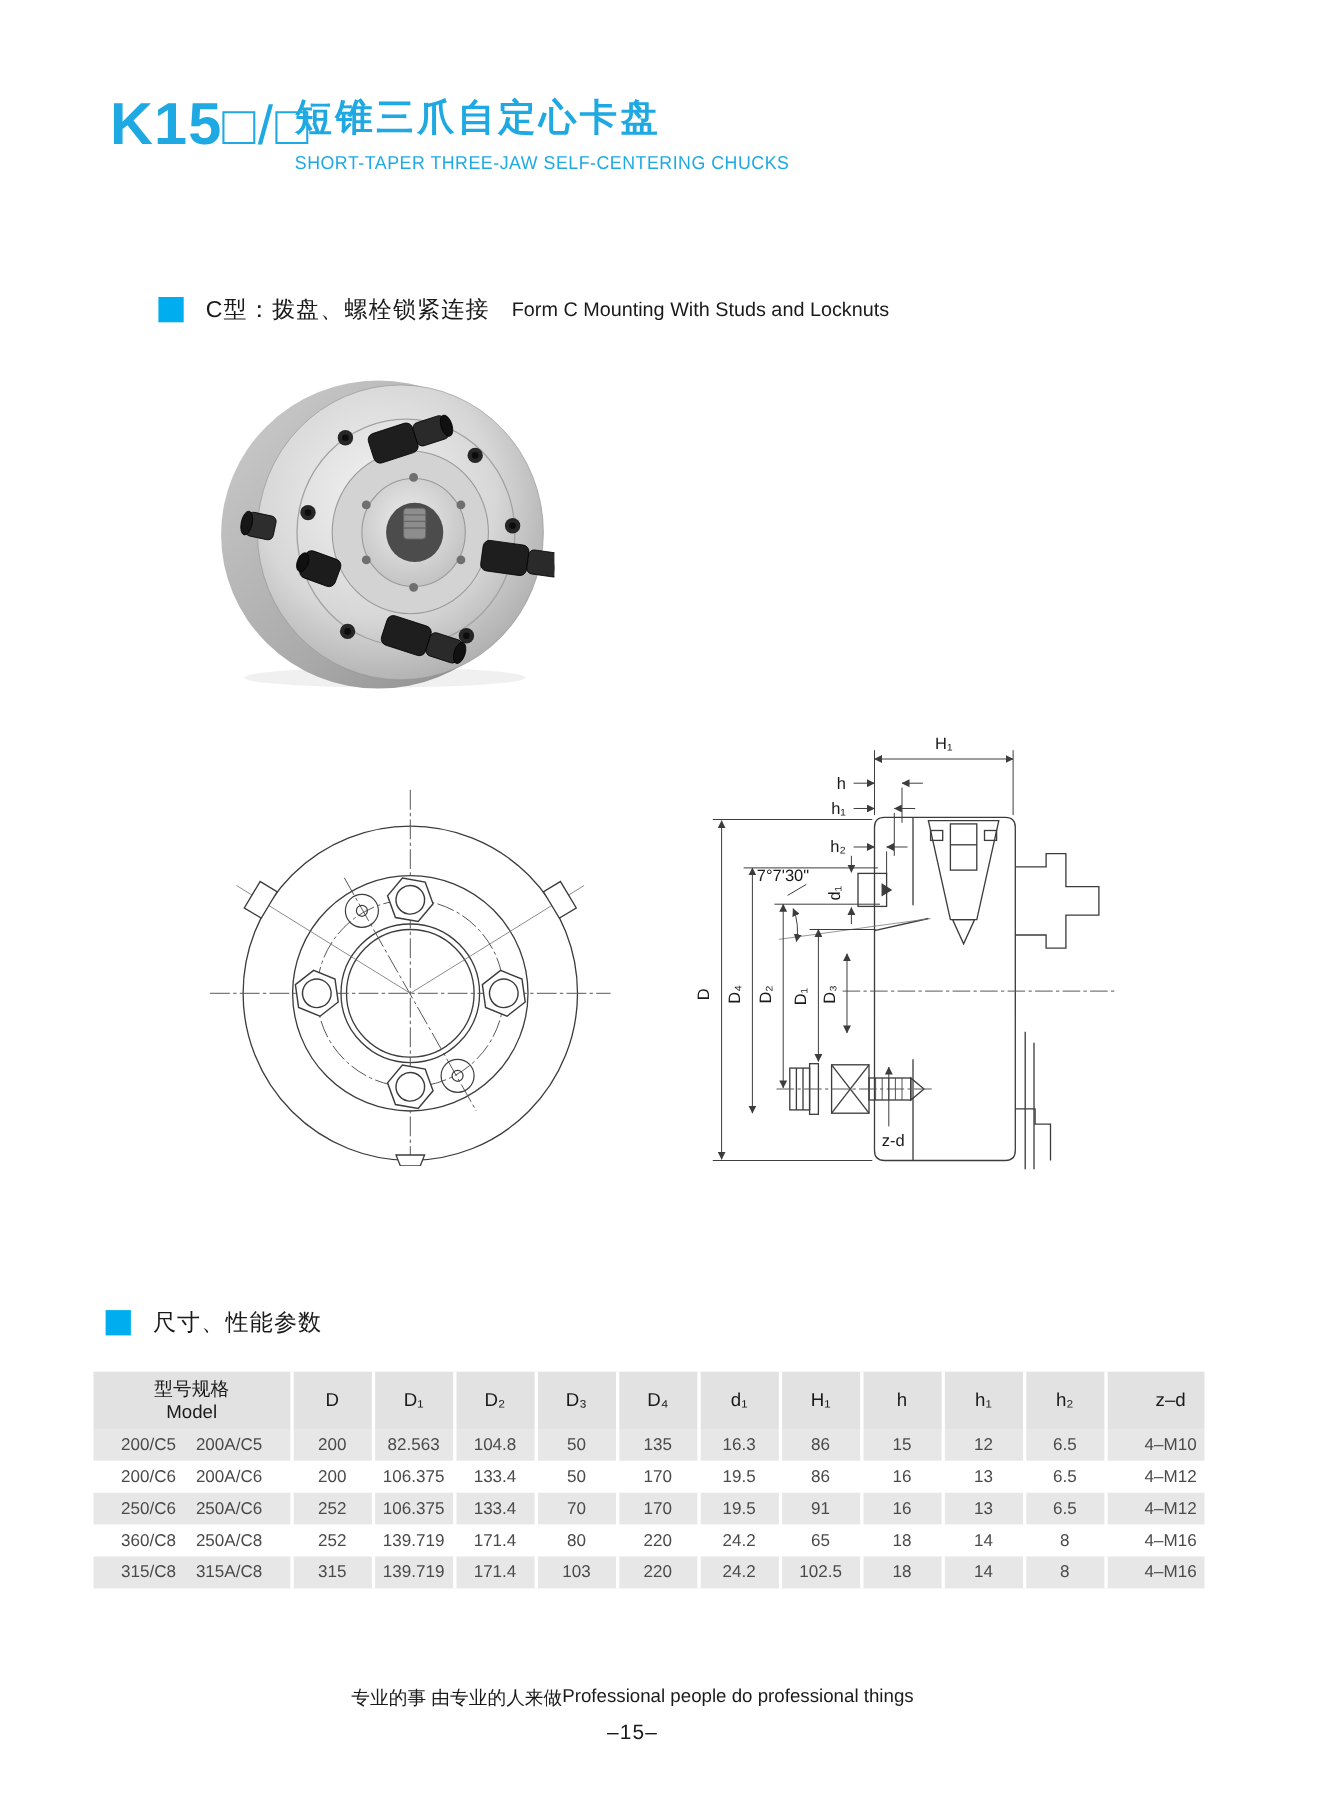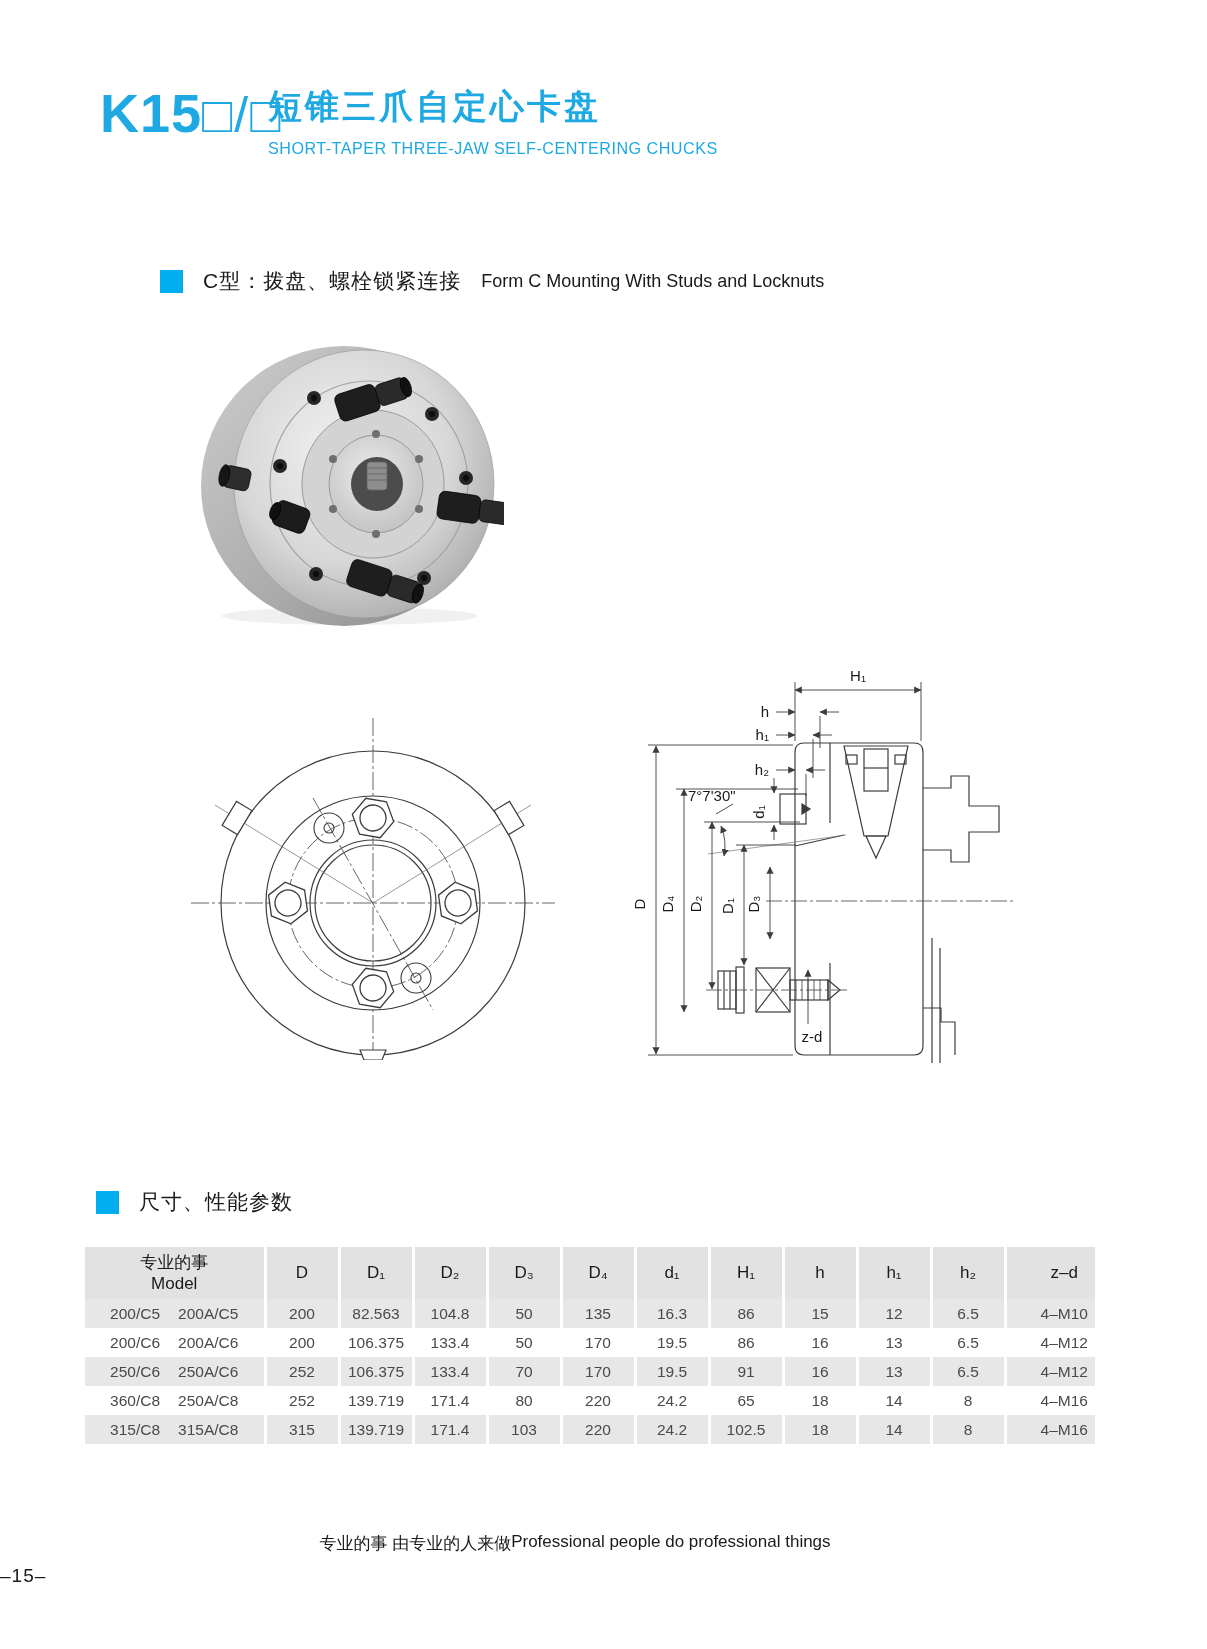--- a/index.html
+++ b/index.html
@@ -14,21 +14,21 @@
   .title-cn{font-size:34px;font-weight:bold;letter-spacing:3px;}
   .title-en{margin-top:9px;font-size:17px;letter-spacing:0.5px;transform:scaleX(.95);transform-origin:left;white-space:nowrap;}
   .side-tab{position:absolute;left:1149px;top:112px;width:58px;height:114px;background:#29abe2;
             border-radius:20px 0 0 20px;color:#fff;font-size:46px;display:flex;align-items:center;justify-content:center;}
 
   
   .sec-head{position:absolute;display:flex;align-items:center;gap:20px;color:#1a1a1a;}
   .sec-head .bullet{width:23px;height:23px;background:#00aeef;flex:0 0 auto;}
   .sec-head .cn{font-size:21px;letter-spacing:1px;}
   .sec-head .en{font-size:18px;}
-  #head-mounting{left:116px;top:267px;padding-left:44px;}
+  #head-mounting{left:100px;top:267px;padding-left:44px;}
   #head-dim{left:96px;top:1188px;}
 
   
   .fig{position:absolute;}
   #photo{left:198px;top:338px;}
   #frontview{left:185px;top:688px;}
   #section-drawing{left:588px;top:618px;}
   svg text{font-family:"Liberation Sans","DejaVu Sans",sans-serif;}
 
   
@@ -39,21 +39,21 @@
   .dim-table tbody td:not(:first-child){border-left:3px solid #fff;}
   .dim-table tbody td{height:29px;font-size:15.5px;color:#4a4a4a;}
   .dim-table tr.shade td{background:#e7e7e7;}
   .dim-table tr.plain td{background:#ffffff;}
   .model-head{line-height:1.25;font-size:18px;}
   .model-cell{display:flex;align-items:center;justify-content:center;gap:18px;height:29px;}
 
   
   .slogan{position:absolute;left:0;top:1532px;width:1150px;display:flex;justify-content:center;
           font-size:17px;color:#1a1a1a;}
-  .page-num{position:absolute;left:0;top:1565px;width:1150px;text-align:left;font-size:19px;color:#1a1a1a;letter-spacing:1px;}
+  .page-num{position:absolute;left:0;top:1565px;width:1150px;text-align:center;font-size:19px;color:#1a1a1a;letter-spacing:1px;}
 </style>
 </head>
 <body>
 
 <div class="page">
 
   <div class="brand">
     <span class="code">K15</span><span class="suffix">□/□</span>
   </div>
   <div class="titles">
@@ -321,21 +321,21 @@
         <col style="width:74px">
         <col style="width:74px">
         <col style="width:74px">
       <col style="width:74px">
         <col style="width:74px">
         <col style="width:117px">
     </colgroup>
     <thead>
       <tr>
         <th class="model-head">
-          <div>专业的事</div>
+          <div>型号规格</div>
           <div>Model</div>
         </th>
         <th>D</th>
         <th>D₁</th>
         <th>D₂</th>
         <th>D₃</th>
         <th>D₄</th>
         <th>d₁</th>
         <th>H₁</th>
         <th>h</th>

